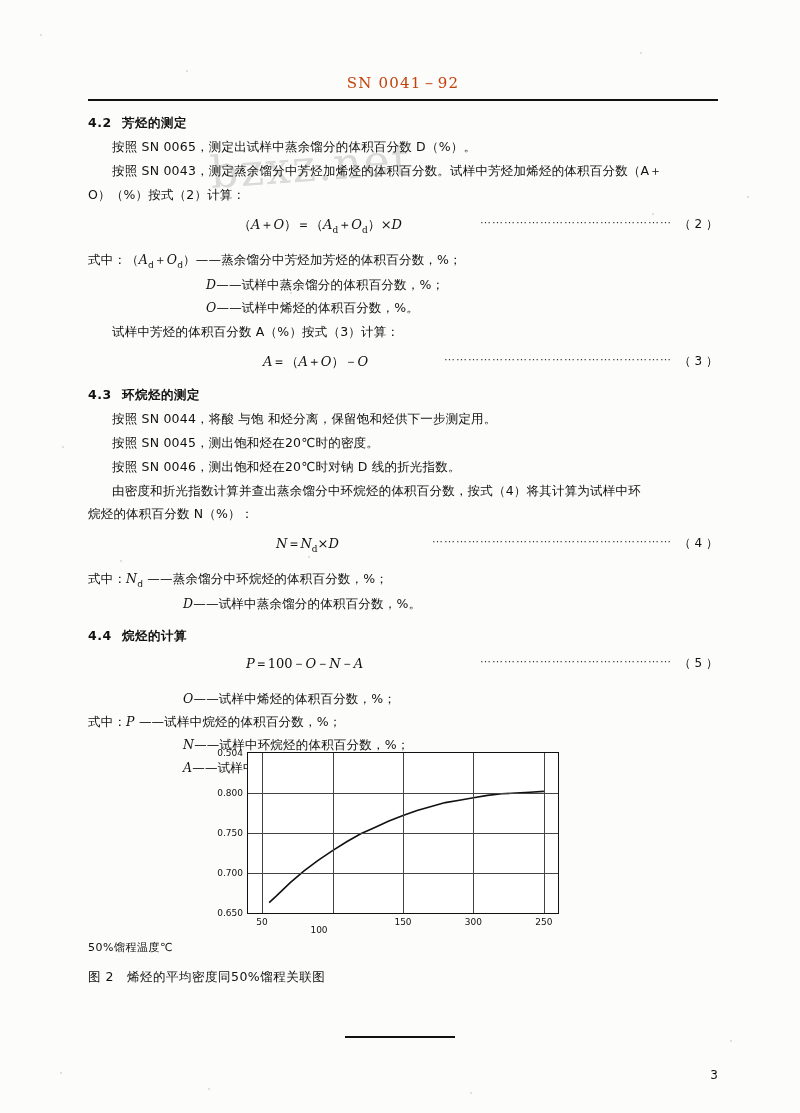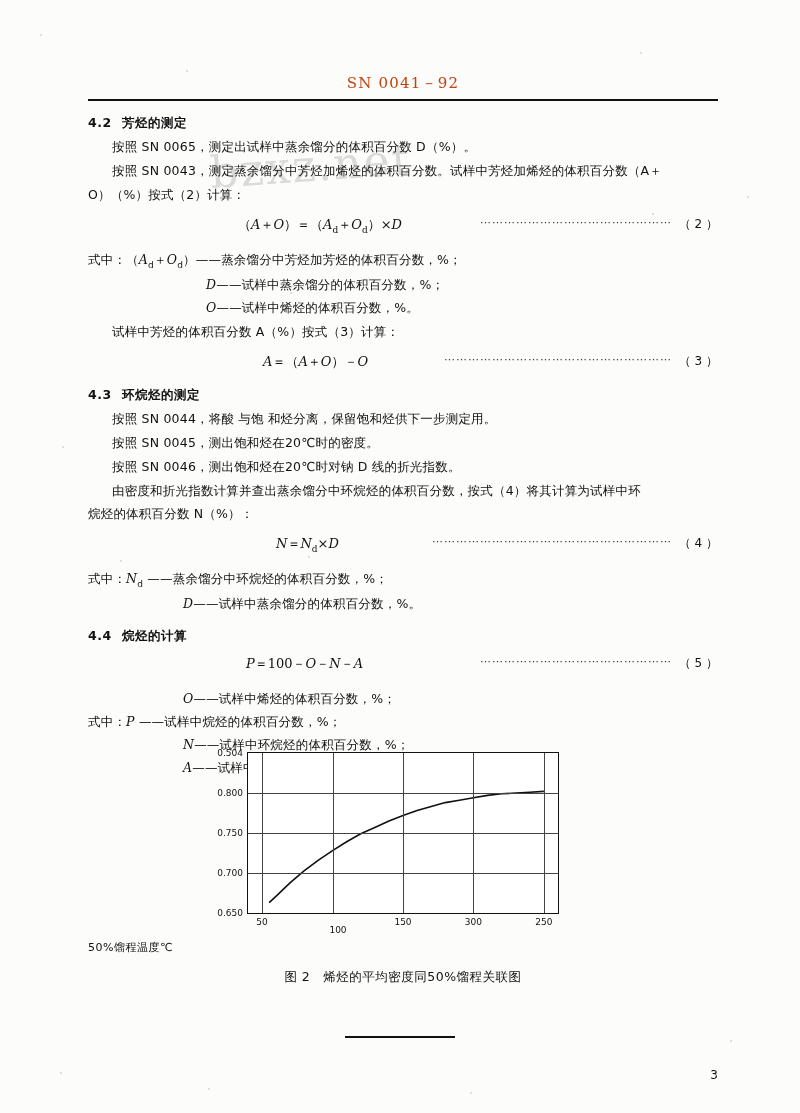--- a/index.html
+++ b/index.html
@@ -173,21 +173,21 @@
     font-size: 9px;
     color: #111;
   }
   .xaxis-label {
     text-align: left;
     font-size: 11px;
     margin-top: 26px;
     letter-spacing: 0.5px;
   }
   .fig-caption {
-    text-align: center;
+    text-align: left;
     font-size: 12.5px;
     margin-top: 14px;
     letter-spacing: 0.5px;
   }
   .bottom-rule {
     position: absolute;
     left: 345px;
     top: 1036px;
     width: 110px;
     border-top: 2px solid #111;
@@ -307,21 +307,21 @@
     <div class="ytick" style="top: 160px;">0.650</div>
         <div class="ytick" style="top: 120px;">0.700</div>
         <div class="gridline-h" style="top: 120px;"></div>
         <div class="ytick" style="top: 80px;">0.750</div>
         <div class="gridline-h" style="top: 80px;"></div>
         <div class="ytick" style="top: 40px;">0.800</div>
         <div class="gridline-h" style="top: 40px;"></div>
         <div class="ytick" style="top: 0px;">0.504</div>
         <div class="xtick" style="left: 14.0909px;">50</div>
         <div class="gridline-v" style="left: 14.0909px;"></div>
-        <div class="xtick" style="left: 90px; margin-top: 12px;">100</div>
+        <div class="xtick" style="left: 71px; margin-top: 12px;">100</div>
         <div class="gridline-v" style="left: 84.5455px;"></div>
         <div class="xtick" style="left: 155px;">150</div>
         <div class="gridline-v" style="left: 155px;"></div>
         <div class="xtick" style="left: 225.455px;">300</div>
         <div class="gridline-v" style="left: 225.455px;"></div>
         <div class="xtick" style="left: 295.909px;">250</div>
         <div class="gridline-v" style="left: 295.909px;"></div>
       </div>
     <div class="xaxis-label">50%馏程温度℃</div>
     <div class="fig-caption">图 2　烯烃的平均密度同50%馏程关联图</div>

